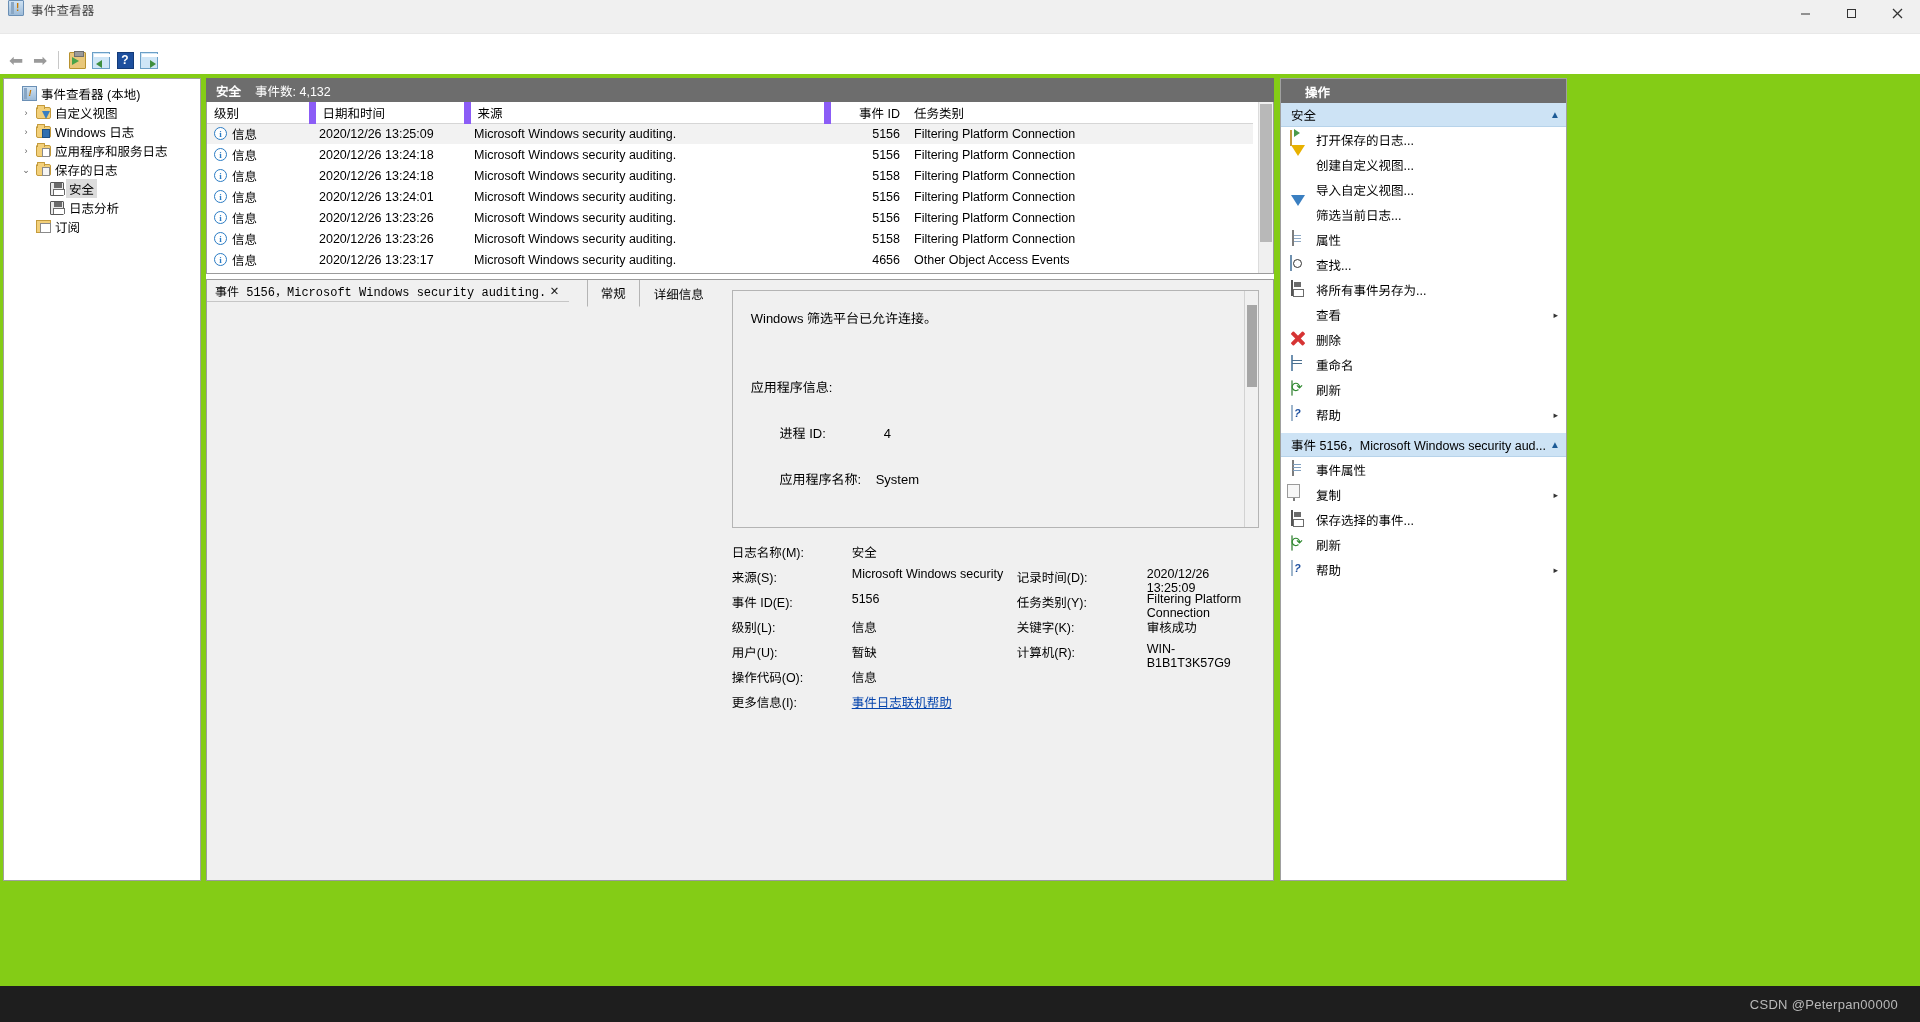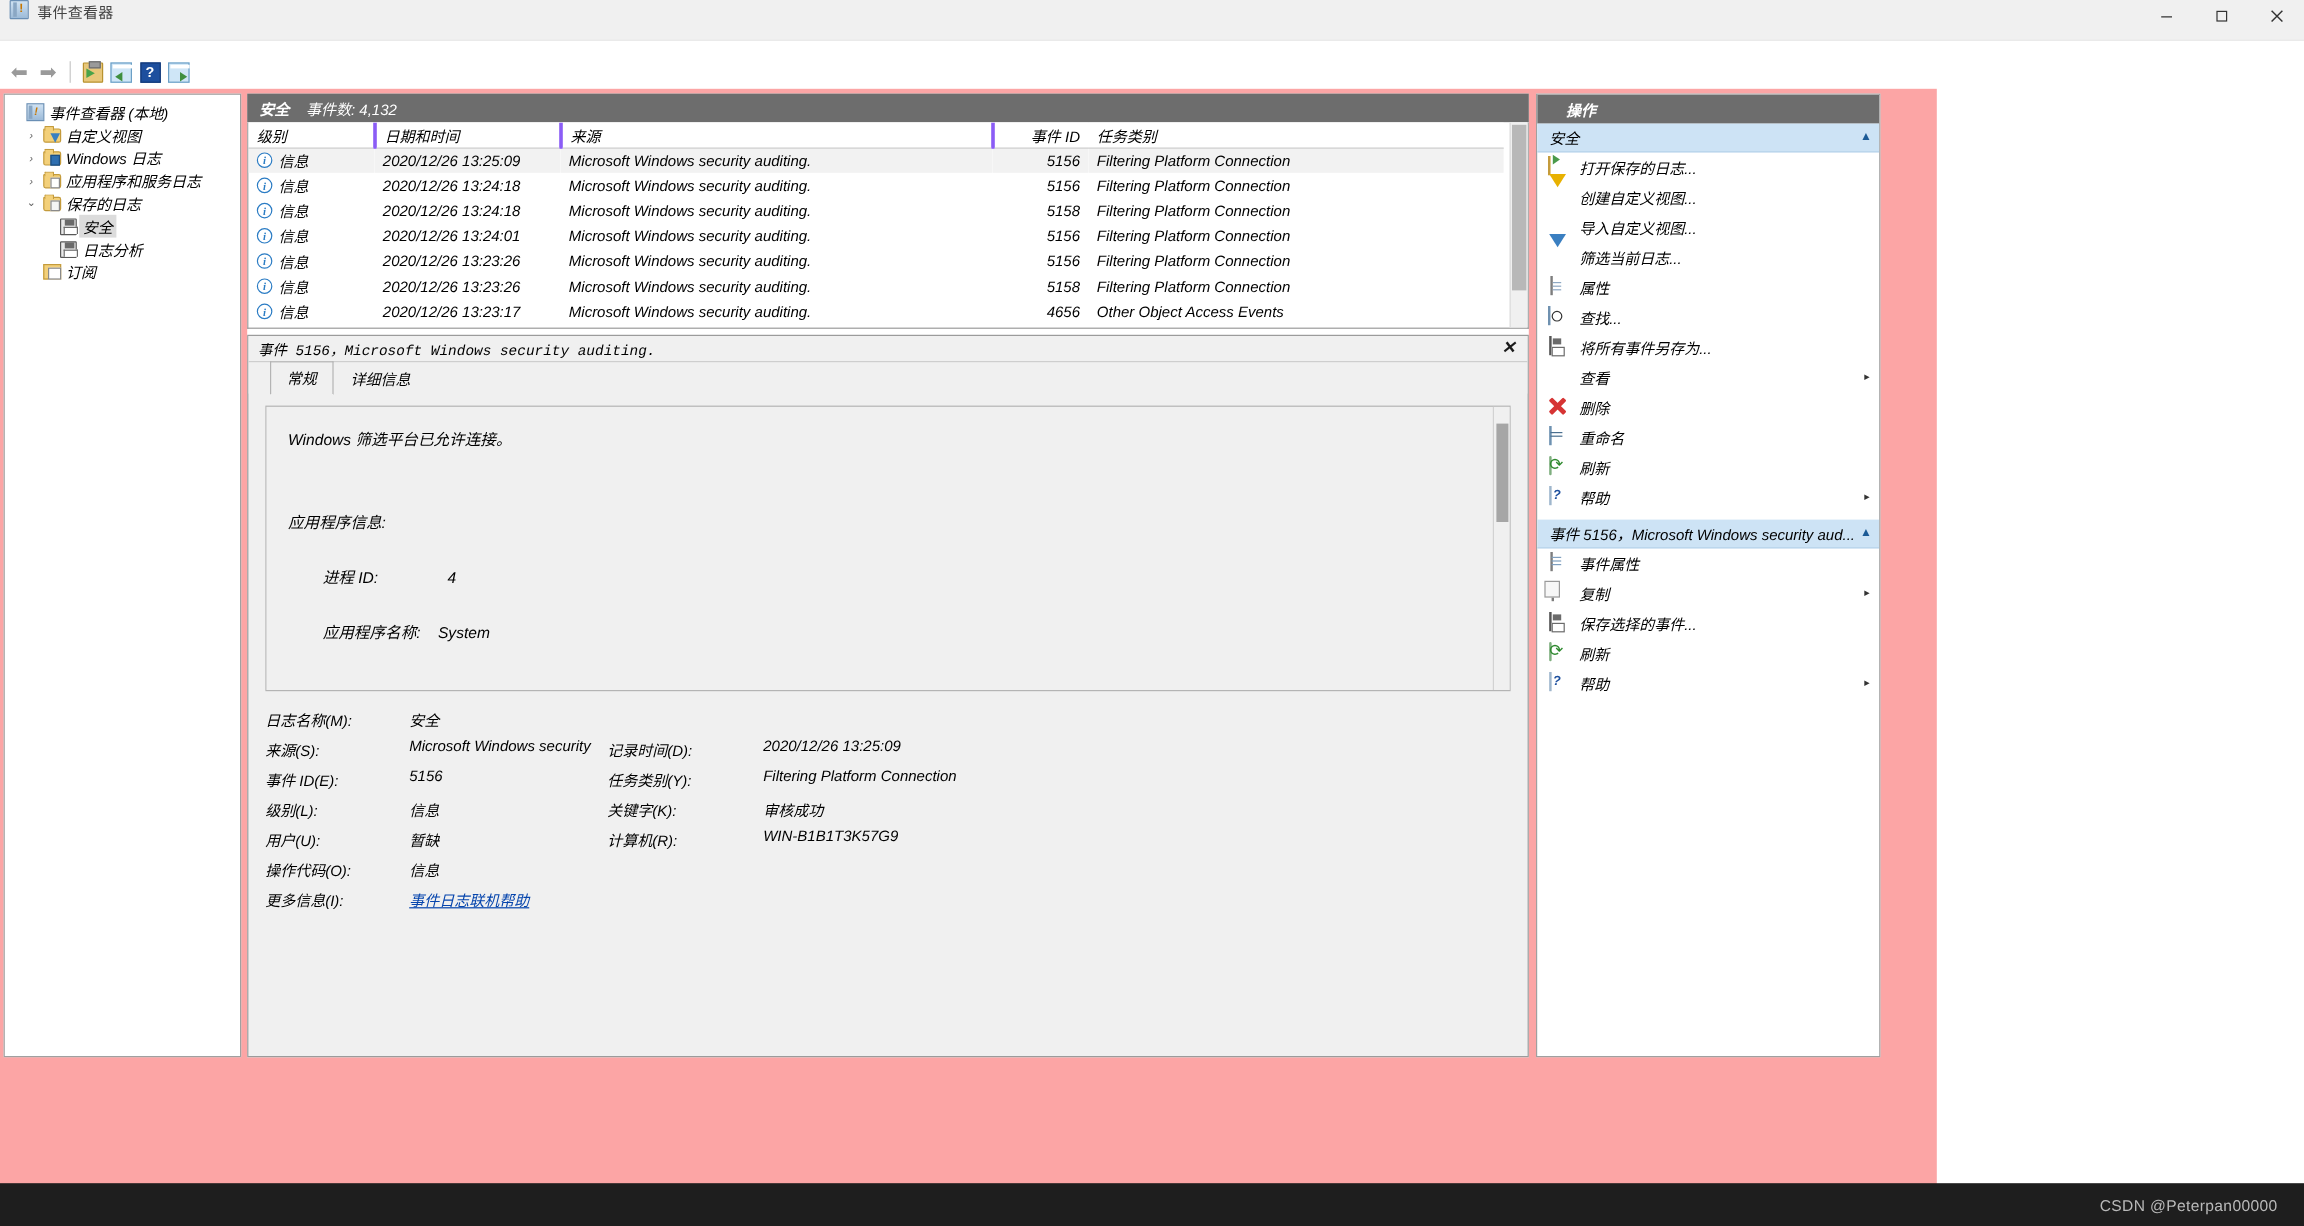--- a/index.html
+++ b/index.html
@@ -118,23 +118,22 @@
   .icon-help {
     width: 17px; height: 17px;
     background: #1d4f9e; color: #fff;
     display: flex; align-items: center; justify-content: center;
     font-size: 12px; font-weight: bold;
     border: 1px solid #133a78;
   }
 
   
   .panes {
-    position: absolute; left: 0; top: 74px; width: 1614px; height: 948px;
-    background: #fca5a5;
-    font-style: italic;
+    position: absolute; left: 0; top: 74px; width: 1920px; height: 948px;
+    background: #84cc16;
   }
 
   
   .tree-pane {
     position: absolute; left: 3px; top: 4px;
     width: 198px; height: 803px;
     background: #ffffff;
     border: 1px solid #a0a0a0;
     overflow: hidden;
     padding-top: 5px;
@@ -228,21 +227,21 @@
     border: 1px solid #9b9b9b; border-top: none;
     background: #fff; position: relative; overflow: hidden;
     display: flex; flex-direction: column;
   }
   table.events {
     width: 1046px; border-collapse: collapse; table-layout: fixed;
     font-size: 12.5px;
   }
   table.events th {
     height: 21px; background: #ffffff; font-weight: normal; text-align: left;
-    border-right: 3px solid #8b5cf6; border-bottom: 1px solid #d6d6d6;
+    border-right: 7px solid #8b5cf6; border-bottom: 1px solid #d6d6d6;
     padding: 0 7px; vertical-align: middle; color: #000;
   }
   table.events th.num { text-align: right; border-right: none; }
   table.events th.last { border-right: none; }
   table.events td {
     height: 21px; padding: 0 7px; vertical-align: middle;
     white-space: nowrap; overflow: hidden;
   }
   table.events td.num { text-align: right; }
   table.events tr.sel td { background: #f2f2f2; }
@@ -260,21 +259,21 @@
   }
   .list-vscroll .thumb {
     position: absolute; left: 1px; top: 2px; width: 12px; height: 138px;
     background: #b8b8b8;
   }
 
   
   .detail-box {
     flex: 1; margin-top: 5px;
     border: 1px solid #9b9b9b; background: #f0f0f0;
-    display: flex; flex-direction: column; overflow: hidden;
+    display: flex; flex-direction: row; overflow: hidden;
   }
   .detail-title {
     height: 22px; display: flex; align-items: center;
     padding: 0 6px 0 8px; font-size: 12px;
     font-family: "Liberation Mono", "DejaVu Sans Mono", monospace;
     border-bottom: 1px solid #c6c6c6;
     background: #f0f0f0;
   }
   .detail-title .close-x {
     margin-left: auto; font-size: 14px; font-weight: bold; color: #1a1a1a;

